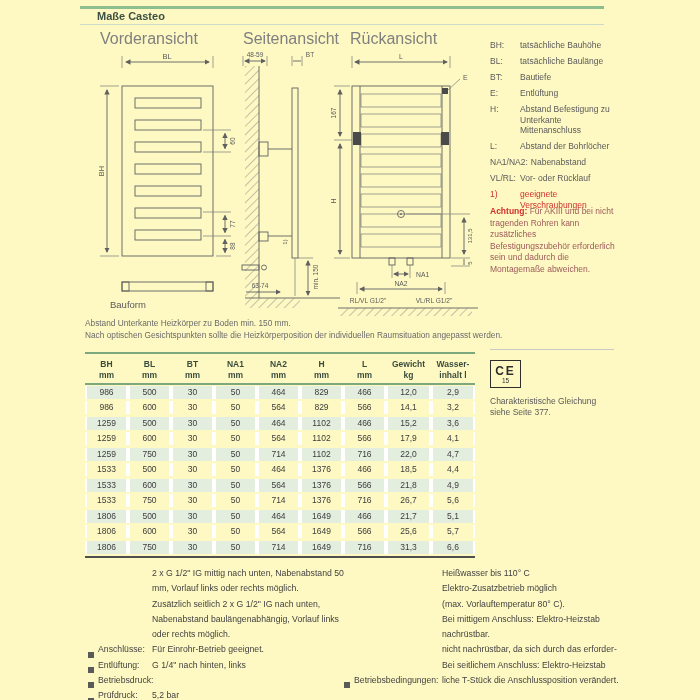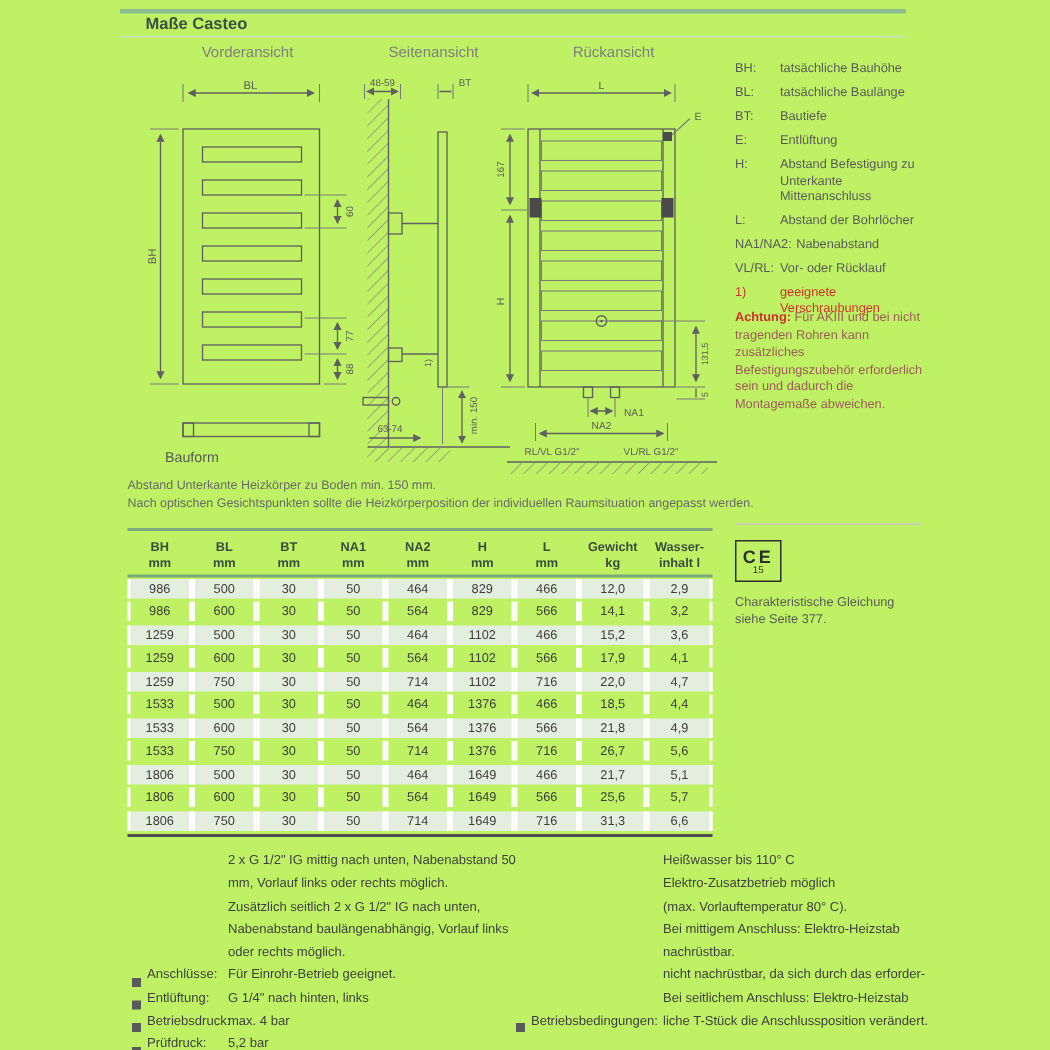--- a/index.html
+++ b/index.html
@@ -1,23 +1,23 @@
 <!DOCTYPE html>
 <html><head>
 <meta charset="utf-8">
 <style>
   html,body{margin:0;padding:0;background:#fff;width:700px;height:700px;overflow:hidden;
     font-family:"Liberation Sans",sans-serif;-webkit-font-smoothing:antialiased;}
-  #page{position:relative;width:700px;height:700px;background:#bef264;}
+  #page{position:relative;width:700px;height:700px;background:#fef9c3;}
   .abs{position:absolute;}
   
   #rule-top{left:80px;top:6px;width:524px;height:3px;background:#8ebe8e;}
   #page-title{left:97px;top:10px;font-size:11px;font-weight:bold;color:#3d5044;}
   #rule-sub{left:80px;top:24px;width:524px;height:1px;background:#ccdcc8;}
-  .view-caption{top:30px;font-size:10px;color:#7f7f7f;text-align:center;}
+  .view-caption{top:30px;font-size:16px;color:#7f7f7f;text-align:left;}
   
   svg{position:absolute;}
   svg text{font-family:"Liberation Sans",sans-serif;fill:#5a5a5a;}
   svg .ln{stroke:#606060;stroke-width:0.9;fill:none;}
   svg .thin{stroke:#7a7a7a;stroke-width:0.7;fill:none;}
   
   #drawing-notes{left:85px;top:318px;width:430px;font-size:8.3px;line-height:11.5px;color:#6a6a6a;}
   
   #legend{left:490px;top:40px;width:124px;}
   .legend-item{display:flex;margin-bottom:5.5px;font-size:8.5px;line-height:10.5px;color:#5a5a5a;}
@@ -474,23 +474,20 @@
       <div class="spec-row">
         <span class="bullet"></span>
         <span class="spec-label">Entlüftung:</span>
         <div class="spec-lines">
           <div>G 1/4" nach hinten, links</div>
         </div>
       </div>
       <div class="spec-row">
         <span class="bullet"></span>
         <span class="spec-label">Betriebsdruck:</span>
-        <div class="spec-lines">
-          <div>max. 4 bar</div>
-        </div>
       </div>
       <div class="spec-row">
         <span class="bullet"></span>
         <span class="spec-label">Prüfdruck:</span>
         <div class="spec-lines">
           <div>5,2 bar</div>
         </div>
       </div>
     </div>
   <div class="abs specs" id="specs-right">

